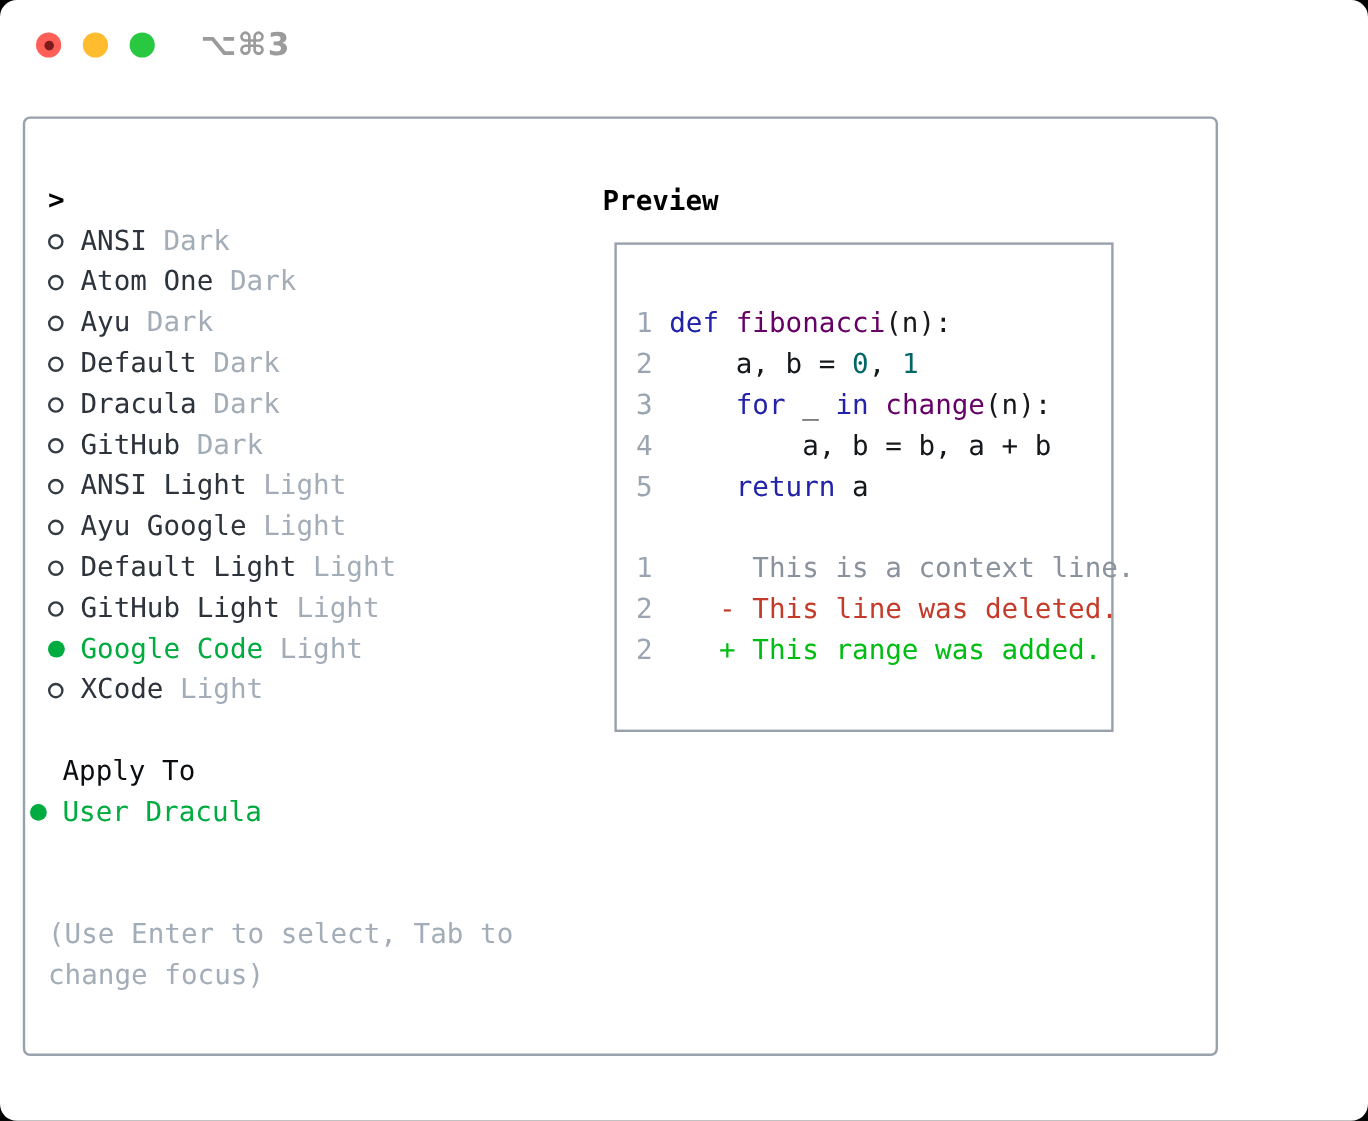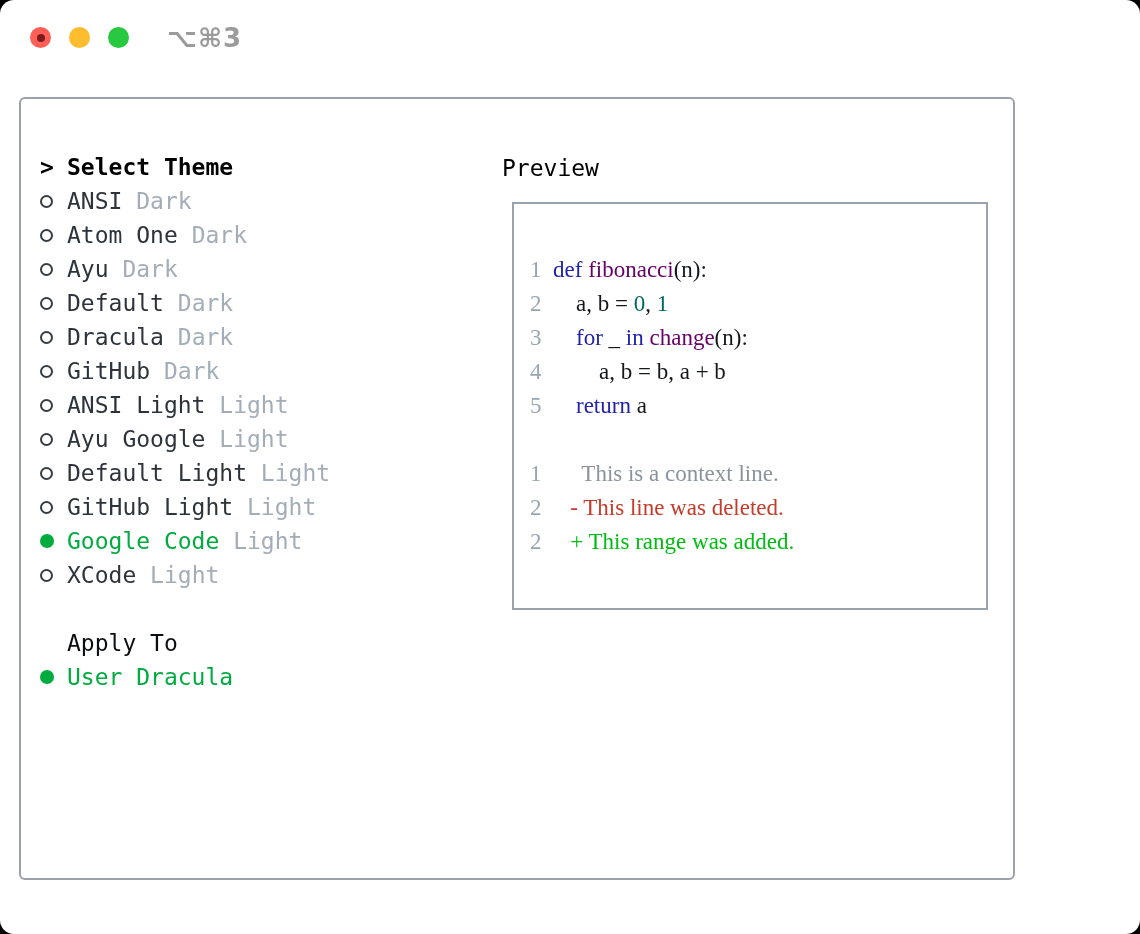--- a/index.html
+++ b/index.html
@@ -48,35 +48,34 @@
   }
   .circle.selected { border:none; background:var(--accent); width:14px; height:14px; }
   .prompt-char { font-weight:bold; color:#000; font-size:23px; }
 
   .left-col { position:absolute; left:19px; top:51px; }
   .list-title { font-weight:bold; color:#000; }
   .name { color:var(--text); }
   .name.selected { color:var(--accent); }
   .suffix { color:var(--muted); }
 
-  .apply-section { position:absolute; left:19px; top:527px; }
+  .apply-section { position:absolute; left:4px; top:527px; }
   .apply-title { color:#0b0e11; }
   .option-label { color:var(--text); }
   .option-label.selected { color:var(--accent); }
 
   .hint { position:absolute; left:19px; top:663px; font-size:23px; line-height:34px; color:var(--muted); white-space:pre; }
 
   
-  .preview-title { position:absolute; left:481px; top:52px; height:34px; line-height:34px; font-size:23px; font-weight:normal; color:#000; }
+  .preview-title { position:absolute; left:481px; top:52px; height:34px; line-height:34px; font-size:23px; font-weight:bold; color:#000; }
   .preview-box {
     position:absolute; left:491px; top:103px;
-    width:476px; height:408px;
+    width:416px; height:408px;
     border:2px solid var(--border);
     background:#fff;
-    font-family:Liberation Serif, serif;
   }
   .code { padding:49px 0 0 16px; }
   .cl { height:34px; line-height:34px; font-size:23px; white-space:pre; }
   .ln { display:inline-block; width:2ch; color:var(--ln); }
   .kw  { color:var(--kw);  }
   .fn  { color:var(--fn);  }
   .lit { color:var(--lit); }
   .pl  { color:var(--pl);  }
   .ctx { color:var(--ctx); }
   .del { color:var(--del); }
@@ -92,21 +91,20 @@
   </span>
   <span class="tl yellow"></span>
   <span class="tl green"></span>
   <span class="shortcut">⌥⌘3</span>
 
   <div class="panel">
 
     <div class="left-col">
       <div class="row">
         <span class="bullet"><span class="prompt-char">&gt;</span></span>
-        <span class="list-title">Select Theme</span>
       </div>
       <div id="theme-list">
           <div class="row"><span class="bullet"><span class="circle"></span></span><span class="name">ANSI</span><span class="suffix"> Dark</span></div>
           <div class="row"><span class="bullet"><span class="circle"></span></span><span class="name">Atom One</span><span class="suffix"> Dark</span></div>
           <div class="row"><span class="bullet"><span class="circle"></span></span><span class="name">Ayu</span><span class="suffix"> Dark</span></div>
           <div class="row"><span class="bullet"><span class="circle"></span></span><span class="name">Default</span><span class="suffix"> Dark</span></div>
           <div class="row"><span class="bullet"><span class="circle"></span></span><span class="name">Dracula</span><span class="suffix"> Dark</span></div>
           <div class="row"><span class="bullet"><span class="circle"></span></span><span class="name">GitHub</span><span class="suffix"> Dark</span></div>
           <div class="row"><span class="bullet"><span class="circle"></span></span><span class="name">ANSI Light</span><span class="suffix"> Light</span></div>
           <div class="row"><span class="bullet"><span class="circle"></span></span><span class="name">Ayu Google</span><span class="suffix"> Light</span></div>
@@ -120,20 +118,21 @@
     <div class="apply-section">
       <div class="row">
         <span class="bullet"></span>
         <span class="apply-title">Apply To</span>
       </div>
       <div id="apply-list">
           <div class="row"><span class="bullet"><span class="circle selected"></span></span><span class="option-label selected">User Dracula</span></div>
         </div>
     </div>
 
+    <div class="hint" id="hint"><div>(Use Enter to select, Tab to</div><div>change focus)</div></div>
 
     <div class="preview-title">Preview</div>
     <div class="preview-box">
       <div class="code" id="code">
           <div class="cl"><span class="ln">1</span><span class="kw">def </span><span class="fn">fibonacci</span><span class="pl">(n):</span></div>
           <div class="cl"><span class="ln">2</span><span class="pl">    a, b = </span><span class="lit">0</span><span class="pl">, </span><span class="lit">1</span></div>
           <div class="cl"><span class="ln">3</span><span class="pl">    </span><span class="kw">for</span><span class="pl"> _ </span><span class="kw">in</span><span class="pl"> </span><span class="fn">change</span><span class="pl">(n):</span></div>
           <div class="cl"><span class="ln">4</span><span class="pl">        a, b = b, a + b</span></div>
           <div class="cl"><span class="ln">5</span><span class="pl">    </span><span class="kw">return</span><span class="pl"> a</span></div>
           <div class="cl"><span class="ln"></span></div>

